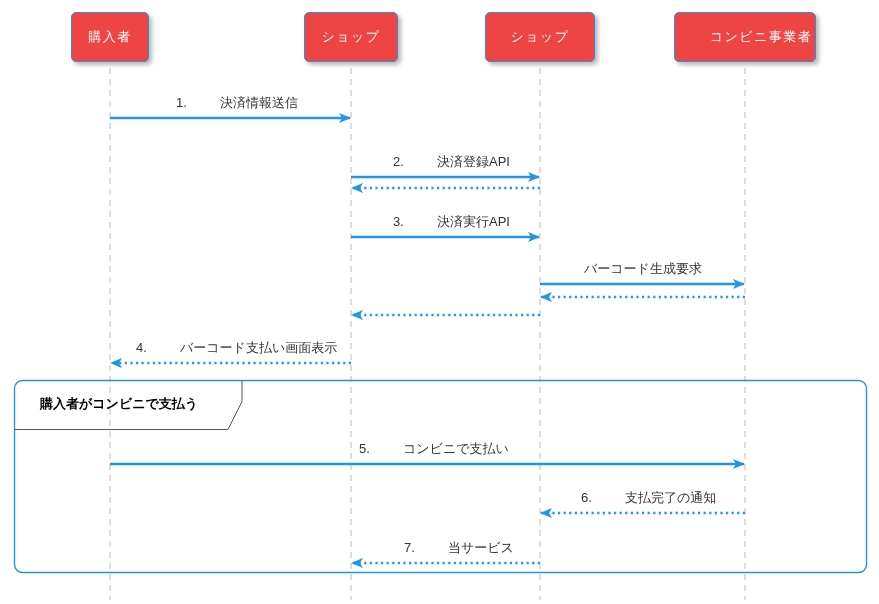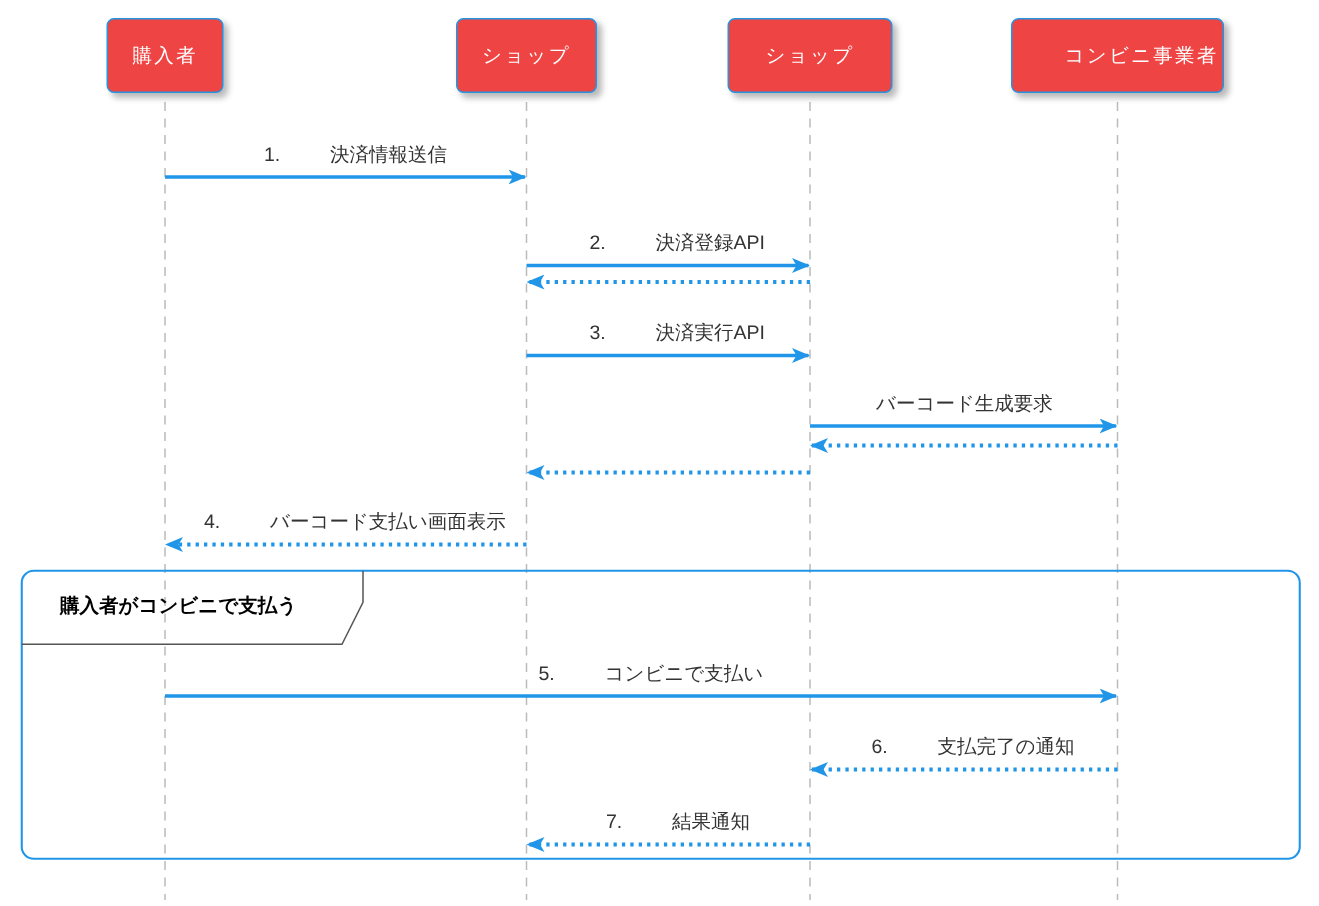--- a/index.html
+++ b/index.html
@@ -149,21 +149,21 @@
         <div class="msg-label" style="left: 359px; top: 440px;">
           <span class="msg-num">5.</span>
           <span class="msg-text">コンビニで支払い</span>
         </div>
         <div class="msg-label" style="left: 581px; top: 489px;">
           <span class="msg-num">6.</span>
           <span class="msg-text">支払完了の通知</span>
         </div>
         <div class="msg-label" style="left: 404px; top: 539px;">
           <span class="msg-num">7.</span>
-          <span class="msg-text">結果通知</span>
+          <span class="msg-text">当サービス</span>
         </div>
       </div>
     <div id="frag-labels">
         <div class="frag-label" style="left: 40px; top: 395px; text-align: right;">購入者がコンビニで支払う</div>
       </div>
   </div>
 
 </div>
 
 </body></html>

